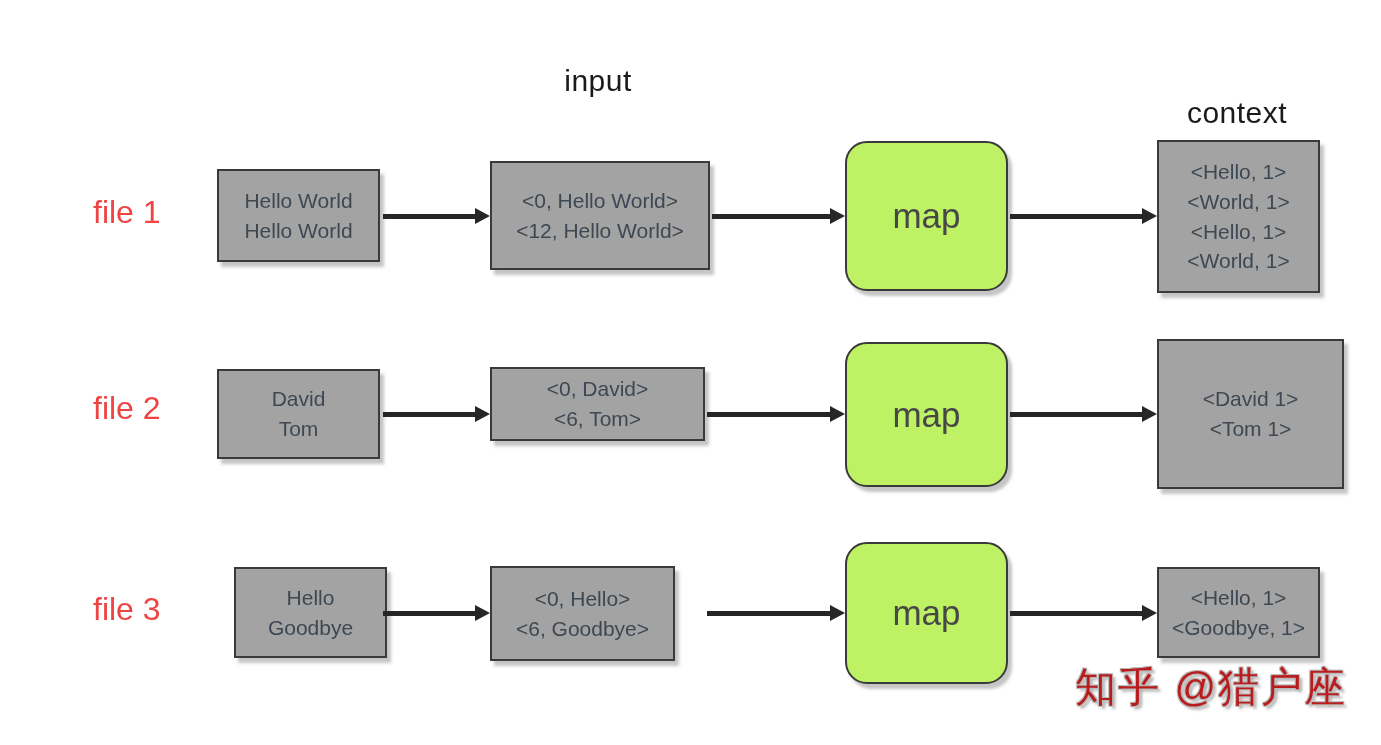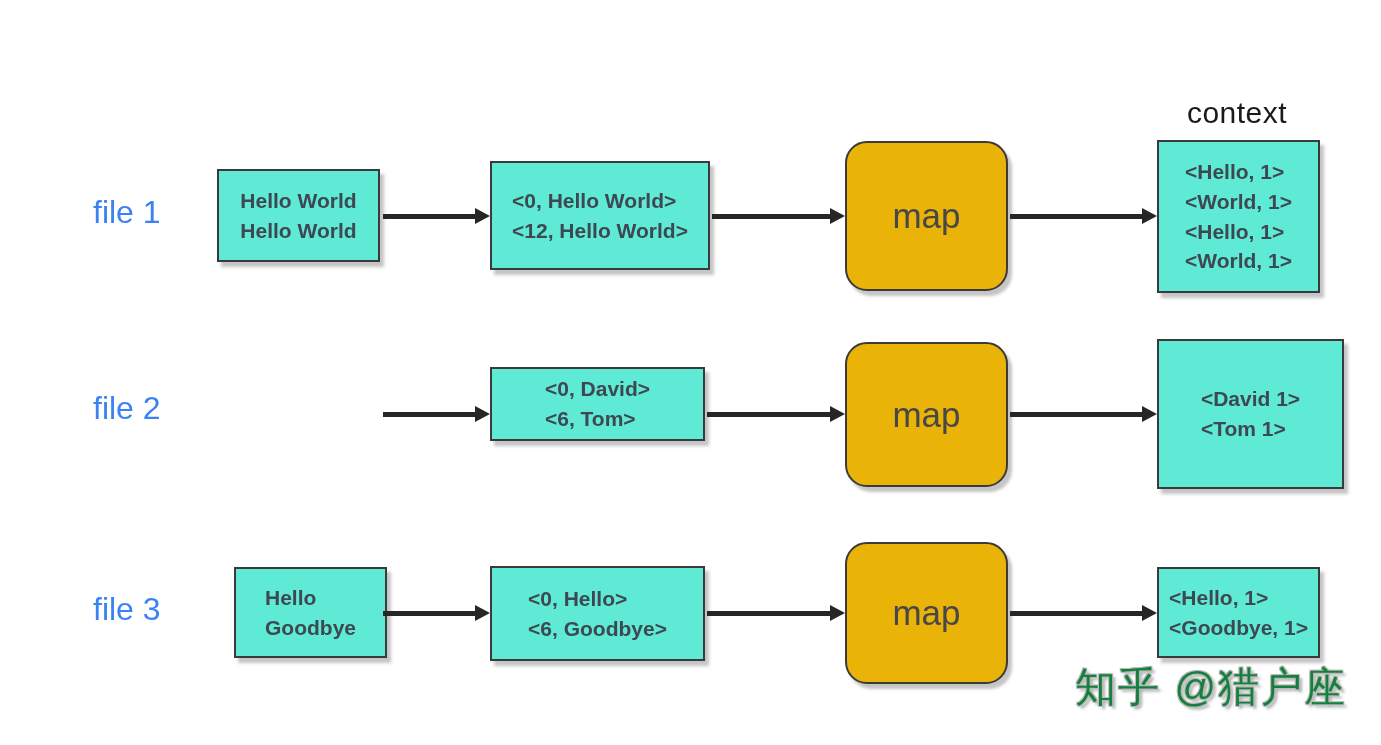--- a/index.html
+++ b/index.html
@@ -20,40 +20,40 @@
     width: 200px;
     text-align: center;
     font-size: 30px;
     color: #1a1a1a;
     letter-spacing: 0.5px;
   }
   .row-label {
     position: absolute;
     left: 93px;
     font-size: 32px;
-    color: #3b82f6;
+    color: #ef4444;
   }
   .box {
     position: absolute;
-    background: #5eead4;
+    background: #a3a3a3;
     border: 2px solid #3a3a3a;
     box-shadow: 4px 5px 3px rgba(150,150,150,0.55);
     box-sizing: border-box;
     display: flex;
     align-items: center;
     justify-content: center;
+    text-align: center;
     white-space: pre-line;
     font-size: 21px;
     line-height: 1.42;
     color: #3e4852;
-    font-weight: bold;
   }
   .map-box {
     position: absolute;
-    background: #eab308;
+    background: #bef264;
     border: 2px solid #3a3a3a;
     border-radius: 22px;
     box-shadow: 4px 5px 3px rgba(150,150,150,0.55);
     box-sizing: border-box;
     display: flex;
     align-items: center;
     justify-content: center;
     font-size: 35px;
     color: #474747;
   }
@@ -74,34 +74,35 @@
     border-top: 8px solid transparent;
     border-bottom: 8px solid transparent;
     border-left: 15px solid #262626;
   }
   .watermark {
     position: absolute;
     left: 1075px;
     top: 660px;
     font-size: 41px;
     letter-spacing: 2px;
-    color: #15803d;
+    color: #b91c1c;
     text-shadow:
       -1px -1px 0 #b9b9b9,
        1px -1px 0 #b9b9b9,
       -1px  1px 0 #b9b9b9,
        1px  1px 0 #b9b9b9,
        3px  3px 3px rgba(120,120,120,0.65);
   }
 </style>
 </head>
 <body>
 
 <div class="canvas">
 
+  <div class="col-header" style="left:498px; top:64px;">input</div>
   <div class="col-header" style="left:1137px; top:64px;margin-top:32px;">context</div>
 
   <div class="row-label" style="top:194px;">file 1</div>
 
   <div class="box" style="left:217px; top:169px; width:163px; height:93px;">Hello World
 Hello World</div>
 
   <div class="arrow" style="left:383px; top:208px; width:107px;">
     <div class="shaft"></div>
     <div class="head"></div>
@@ -122,20 +123,22 @@
     <div class="head"></div>
   </div>
 
   <div class="box" style="left:1157px; top:140px; width:163px; height:153px;">&lt;Hello, 1&gt;
 &lt;World, 1&gt;
 &lt;Hello, 1&gt;
 &lt;World, 1&gt;</div>
 
   <div class="row-label" style="top:390px;">file 2</div>
 
+  <div class="box" style="left:217px; top:369px; width:163px; height:90px;">David
+Tom</div>
 
   <div class="arrow" style="left:383px; top:406px; width:107px;">
     <div class="shaft"></div>
     <div class="head"></div>
   </div>
 
   <div class="box" style="left:490px; top:367px; width:215px; height:74px;">&lt;0, David&gt;
 &lt;6, Tom&gt;</div>
 
   <div class="arrow" style="left:707px; top:406px; width:138px;">
@@ -156,21 +159,21 @@
   <div class="row-label" style="top:591px;">file 3</div>
 
   <div class="box" style="left:234px; top:567px; width:153px; height:91px;">Hello
 Goodbye</div>
 
   <div class="arrow" style="left:383px; top:605px; width:107px;">
     <div class="shaft"></div>
     <div class="head"></div>
   </div>
 
-  <div class="box" style="left:490px; top:566px; width:215px; height:95px;">&lt;0, Hello&gt;
+  <div class="box" style="left:490px; top:566px; width:185px; height:95px;">&lt;0, Hello&gt;
 &lt;6, Goodbye&gt;</div>
 
   <div class="arrow" style="left:707px; top:605px; width:138px;">
     <div class="shaft"></div>
     <div class="head"></div>
   </div>
 
   <div class="map-box" style="left:845px; top:542px; width:163px; height:142px;">map</div>
 
   <div class="arrow" style="left:1010px; top:605px; width:147px;">

